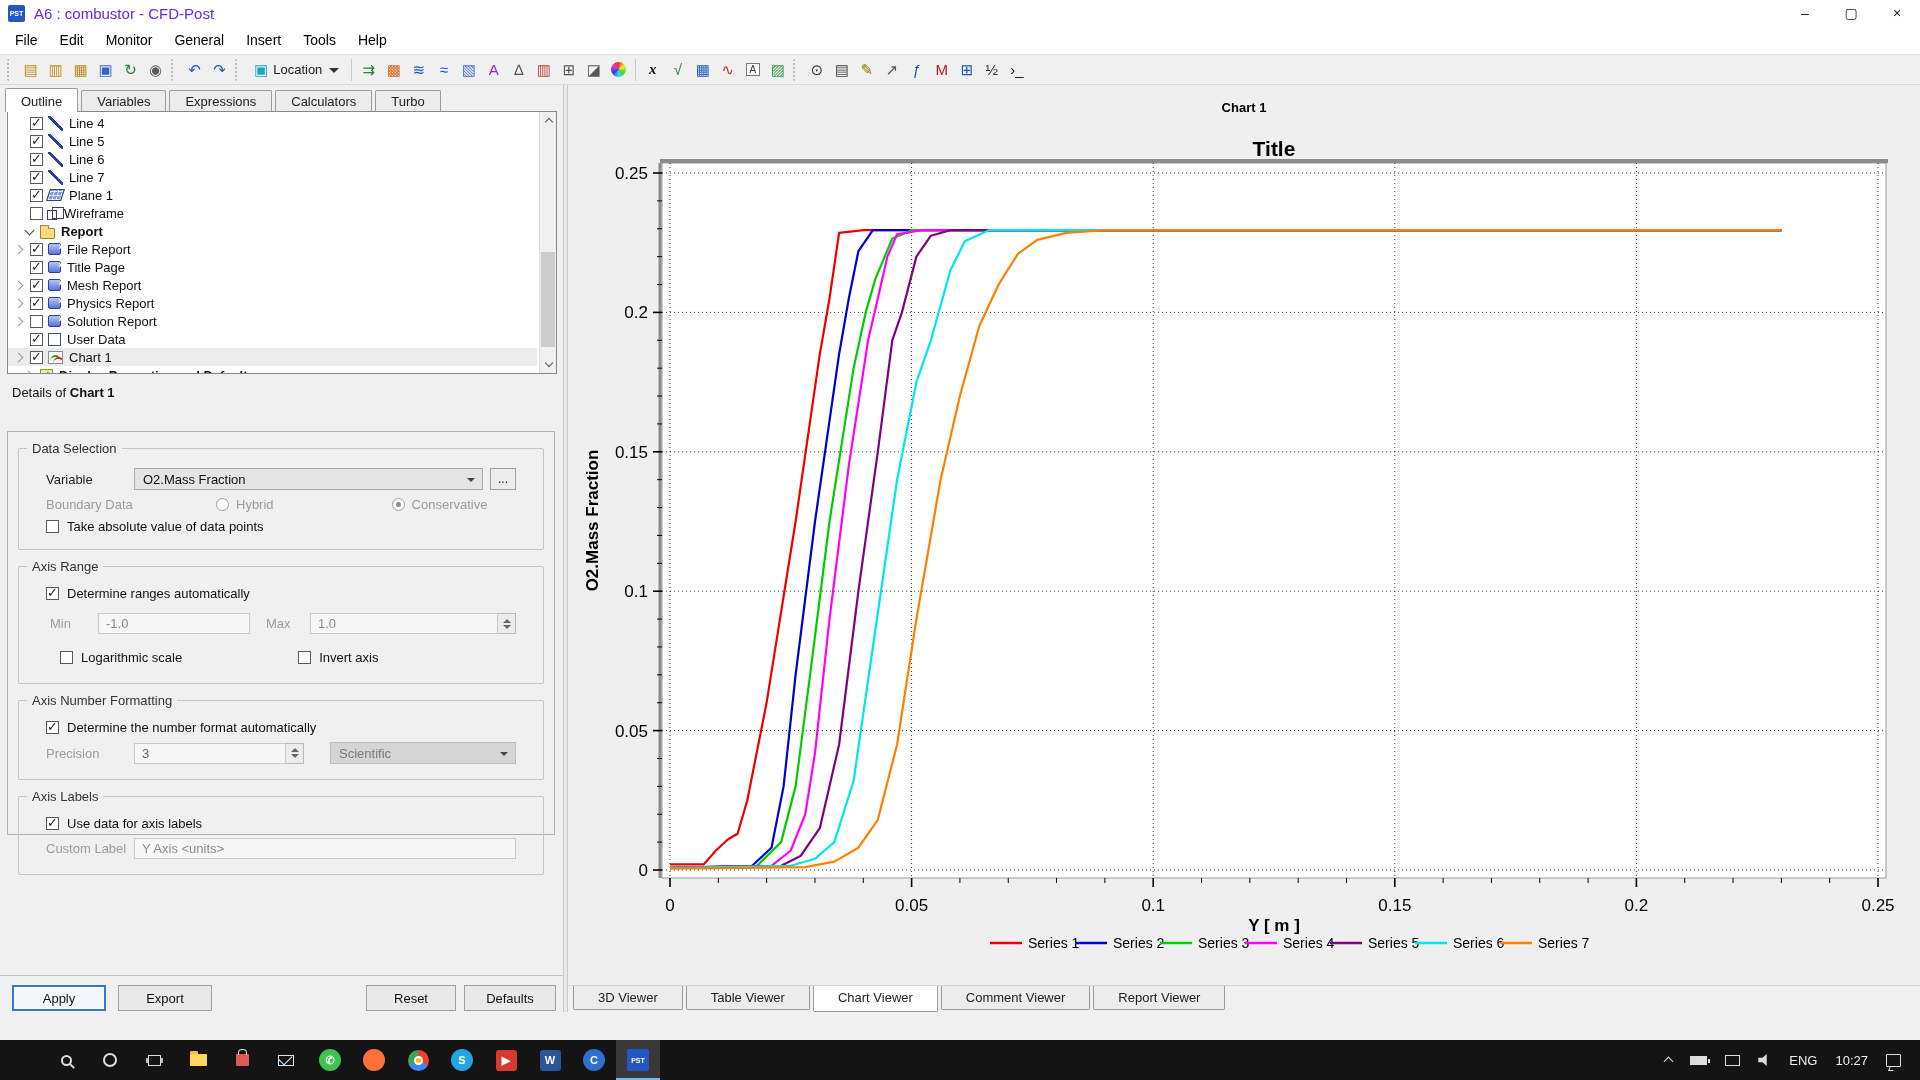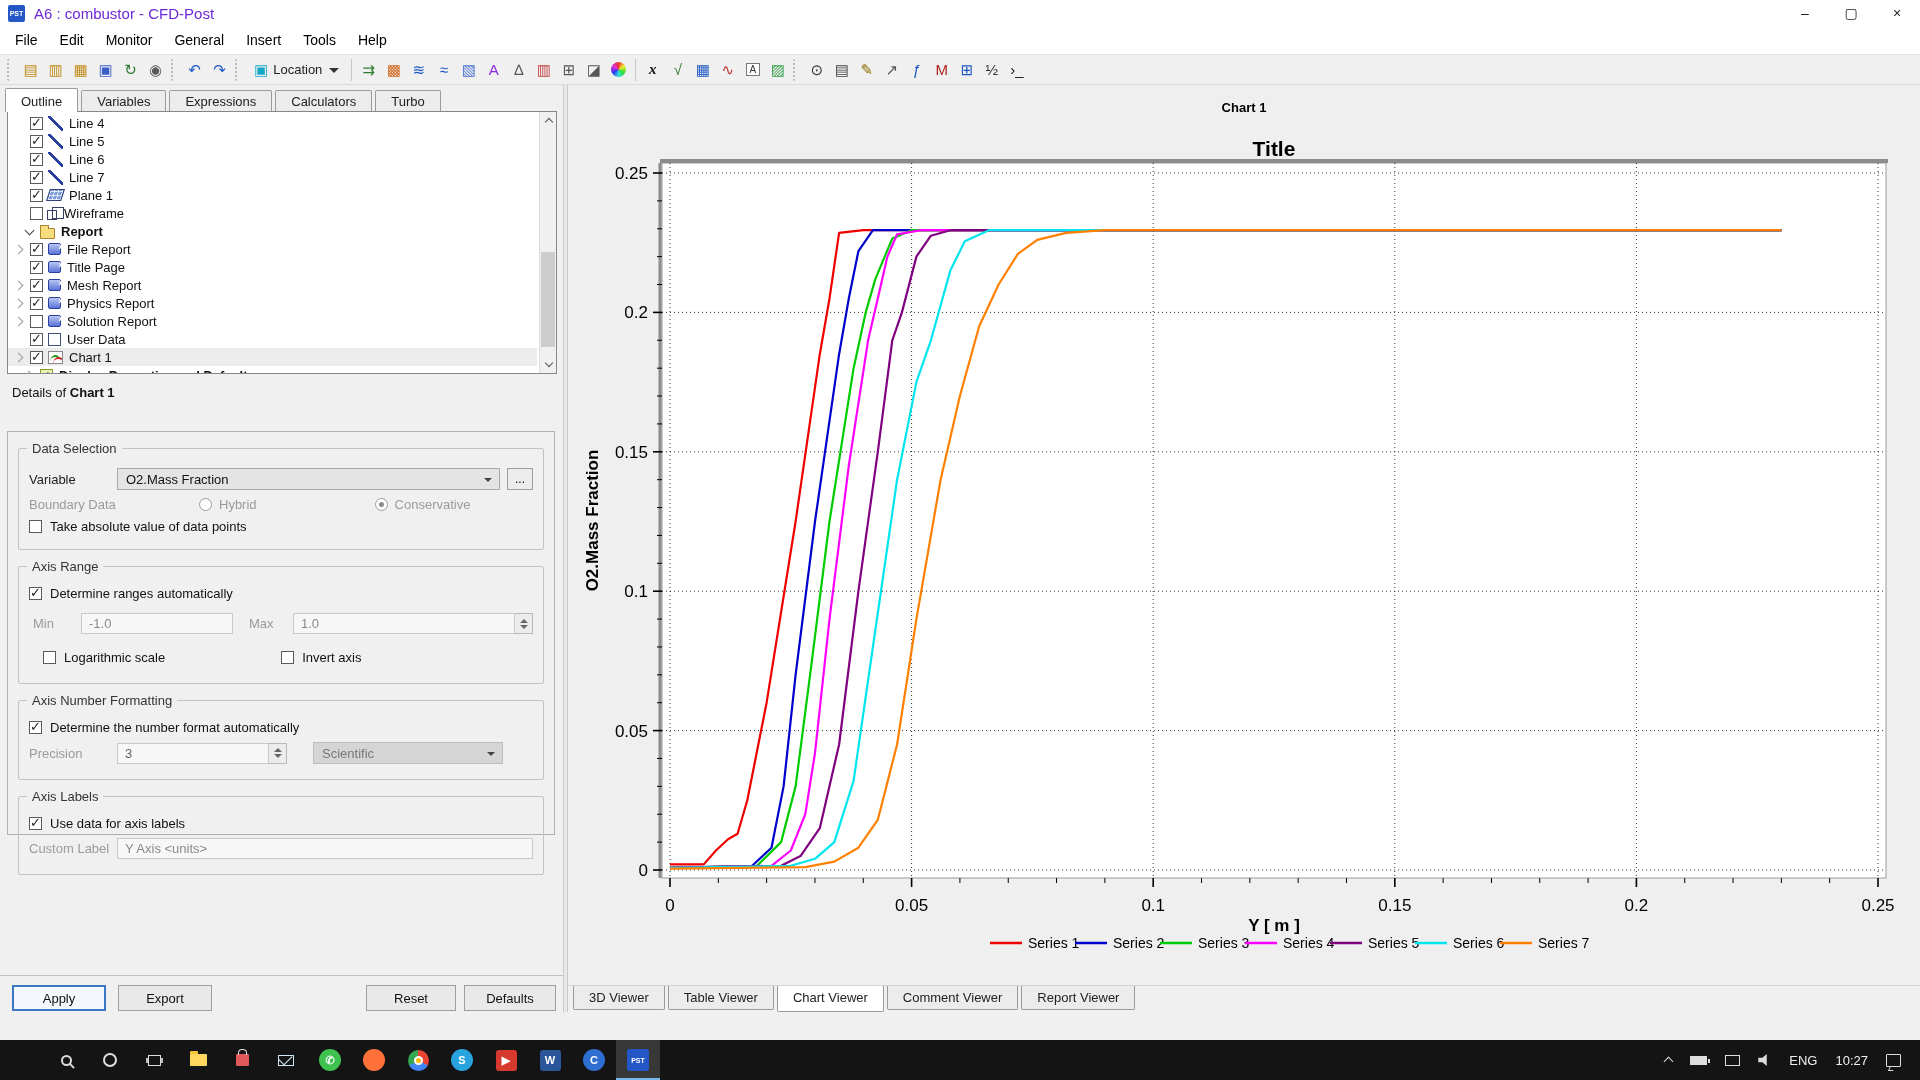--- a/index.html
+++ b/index.html
@@ -97,21 +97,21 @@
   .sb-thumb { position:absolute; left:1px; width:14px; background:#cdcdcd; top:140px; height:95px; }
 
   .details-title { position:absolute; top:300px; left:12px; font-size:13px; }
   .details-title b { font-weight:bold; }
   .details-tabs { position:absolute; top:322px; left:6px; height:25px; display:flex; align-items:flex-end; }
   .details-frame { position:absolute; top:346px; left:7px; right:8px; height:404px;
                    border:1px solid #b0b0b0; background:#f0f0f0; padding:8px 8px 0; }
 
   .grp { position:relative; border:1px solid #c3c3c3; border-radius:2px; margin:8px 2px 16px; padding:12px 10px 8px; }
   .grp-title { position:absolute; top:-8px; left:8px; background:#f0f0f0; padding:0 5px; font-size:13px; color:#333; }
-  .frow { display:flex; align-items:center; margin:7px 0; font-size:13px; }
+  .frow { display:flex; align-items:center; margin:7px 17px; font-size:13px; }
   .flabel { width:88px; flex:none; color:#222; }
   .flabel.dis, .dis { color:#9b9b9b; }
   .combo { height:22px; background:#e4e4e4; border:1px solid #a9a9a9; display:flex; align-items:center;
            padding:0 24px 0 8px; position:relative; font-size:13px; flex:1; }
   .combo::after { content:""; position:absolute; right:7px; top:9px; border:4px solid transparent; border-top-color:#444; }
   .combo.discombo { background:#d5d5d5; color:#787878; border-color:#bdbdbd; }
   .btn-more { width:26px; height:22px; border:1px solid #9f9f9f; background:#ececec; margin-left:7px;
               font-size:12px; display:flex; align-items:center; justify-content:center; flex:none;}
   .rd { width:13px; height:13px; border:1px solid #9c9c9c; border-radius:50%; background:#fff;
         display:inline-block; margin-right:7px; position:relative; flex:none;}
@@ -127,21 +127,21 @@
   .details-buttons { position:absolute; left:0; right:0; top:890px; height:46px; border-top:1px solid #c2c2c2; }
   .btn { position:absolute; top:9px; height:26px; background:#e9e9e9; border:1px solid #9f9f9f;
          font-size:13px; display:flex; align-items:center; justify-content:center; }
   .btn.primary { border:2px solid #3b78c3; background:#f4f8fc; }
 
   
   .viewer { position:absolute; left:568px; top:85px; width:1352px; height:900px; background:#efefef; }
   svg text { font-family:"Liberation Sans",sans-serif; }
   .viewer-tabbar { position:absolute; left:568px; right:0; top:985px; height:27px; background:#f0f0f0;
                    display:flex; align-items:flex-start; padding-left:5px; border-top:1px solid #d5d5d5; }
-  .vtab { padding:4px 15px; border:1px solid #9b9b9b; background:#ececec; font-size:13px; margin-right:3px;
+  .vtab { padding:4px 24px; border:1px solid #9b9b9b; background:#ececec; font-size:13px; margin-right:3px;
           border-radius:0 0 2px 2px; border-top:none; color:#222; }
   .vtab.active { background:#fff; position:relative; z-index:2; padding-bottom:6px; }
   .bottom-gap { position:absolute; left:0; right:0; top:1012px; height:28px; background:#f0f0f0; }
 
   
   .taskbar { position:absolute; left:0; right:0; bottom:0; height:40px; background:#141414;
              display:flex; align-items:center; }
   .tbar-item { width:44px; height:40px; display:flex; align-items:center; justify-content:center; position:relative; }
   .tbar-item.active { background:#383838; box-shadow:inset 0 -2px 0 #76b9ed; }
   .tb-shape { display:flex; align-items:center; justify-content:center; }

